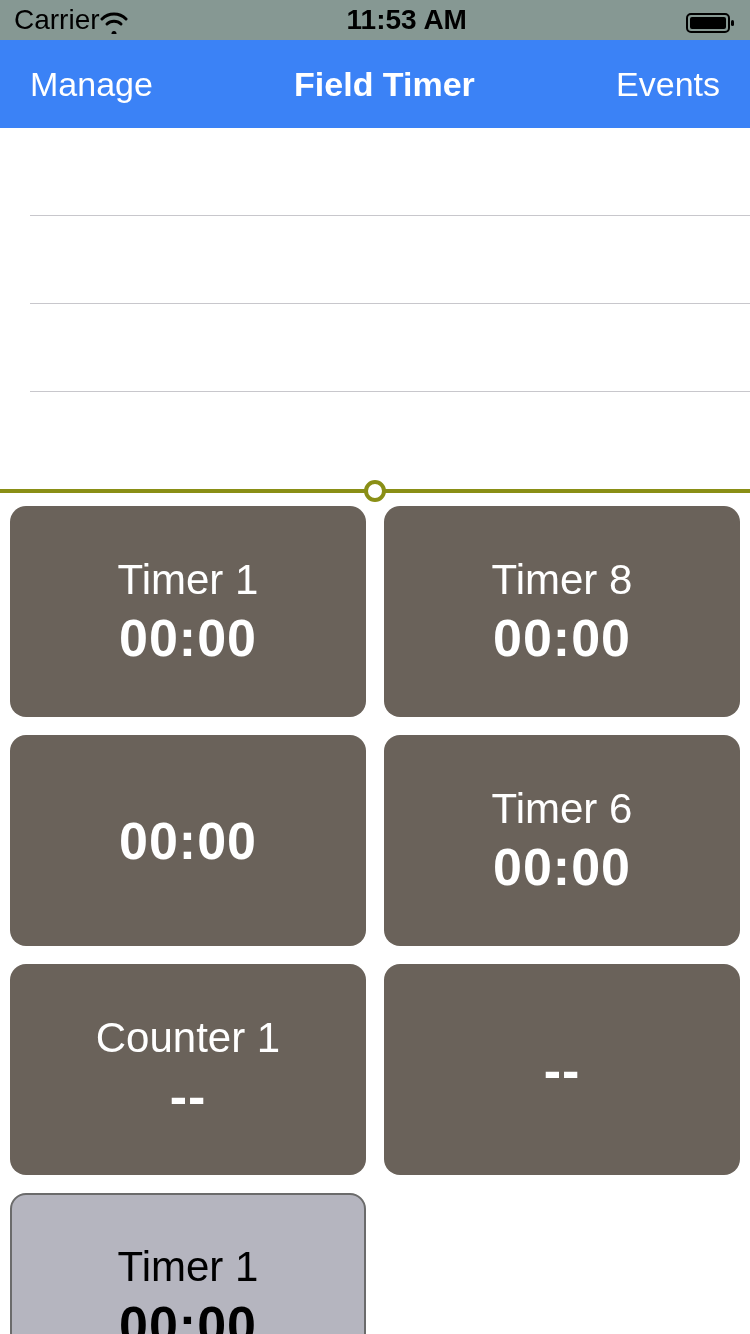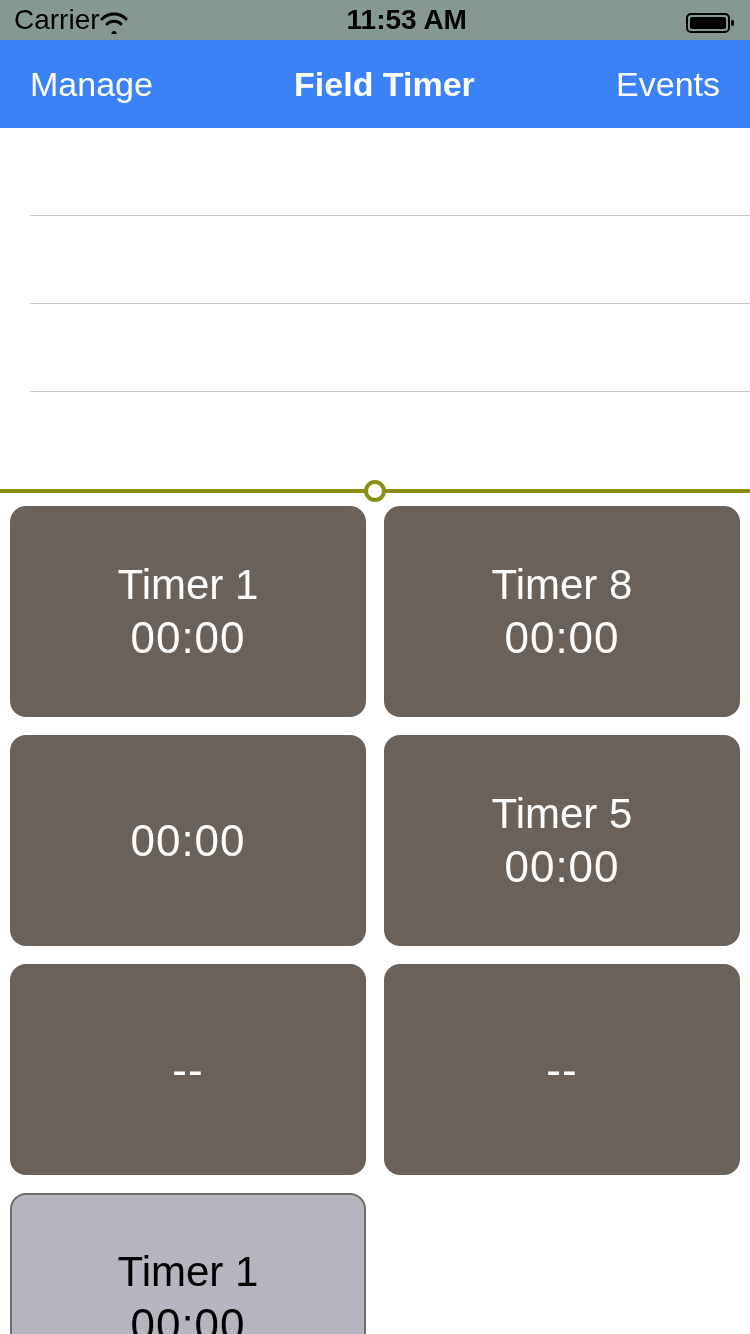--- a/index.html
+++ b/index.html
@@ -81,21 +81,21 @@
     background: #6a625a;
     border-radius: 16px;
     height: 211px;
     display:flex;
     flex-direction:column;
     align-items:center;
     justify-content:center;
     color:#fff;
   }
   .card-label { font-size: 42px; font-weight:400; margin-bottom:4px; }
-  .card-value { font-size: 44px; font-weight:400; letter-spacing:1px; }
+  .card-value { font-size: 52px; font-weight:700; letter-spacing:1px; }
 
   .card.light {
     background: #b5b5bf;
     border: 2px solid #6b6b6b;
     color:#000;
   }
 </style>
 </head>
 <body>
 
@@ -143,24 +143,25 @@
     <div class="card-value">00:00</div>
   </div>
   <div class="card">
     <div class="card-label">Timer 8</div>
     <div class="card-value">00:00</div>
   </div>
   <div class="card">
     <div class="card-value">00:00</div>
   </div>
   <div class="card">
-    <div class="card-label">Timer 5</div>
+    <div class="card-label">Timer 6</div>
     <div class="card-value">00:00</div>
   </div>
   <div class="card">
+    <div class="card-label">Counter 1</div>
     <div class="card-value">--</div>
   </div>
   <div class="card">
     <div class="card-value">--</div>
   </div>
   <div class="card light">
     <div class="card-label">Timer 1</div>
     <div class="card-value">00:00</div>
   </div>
 </div>

